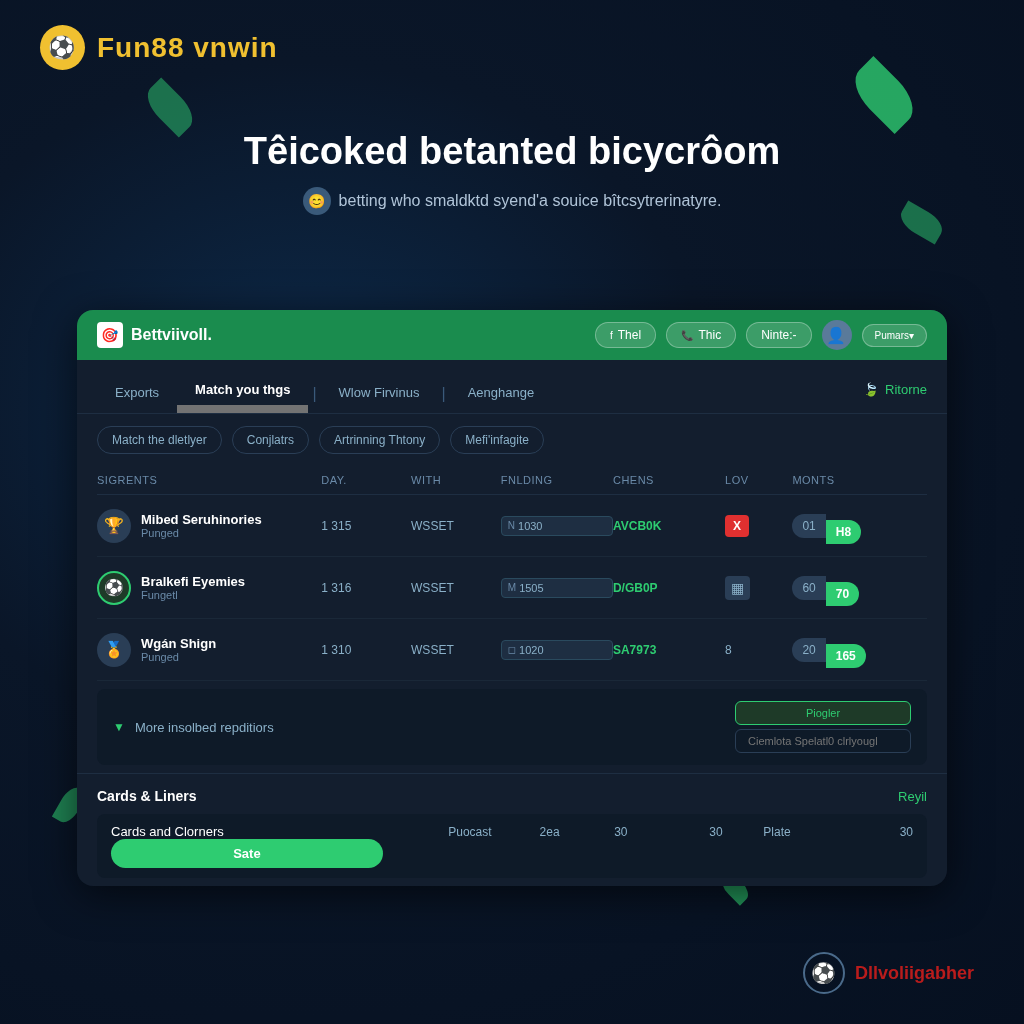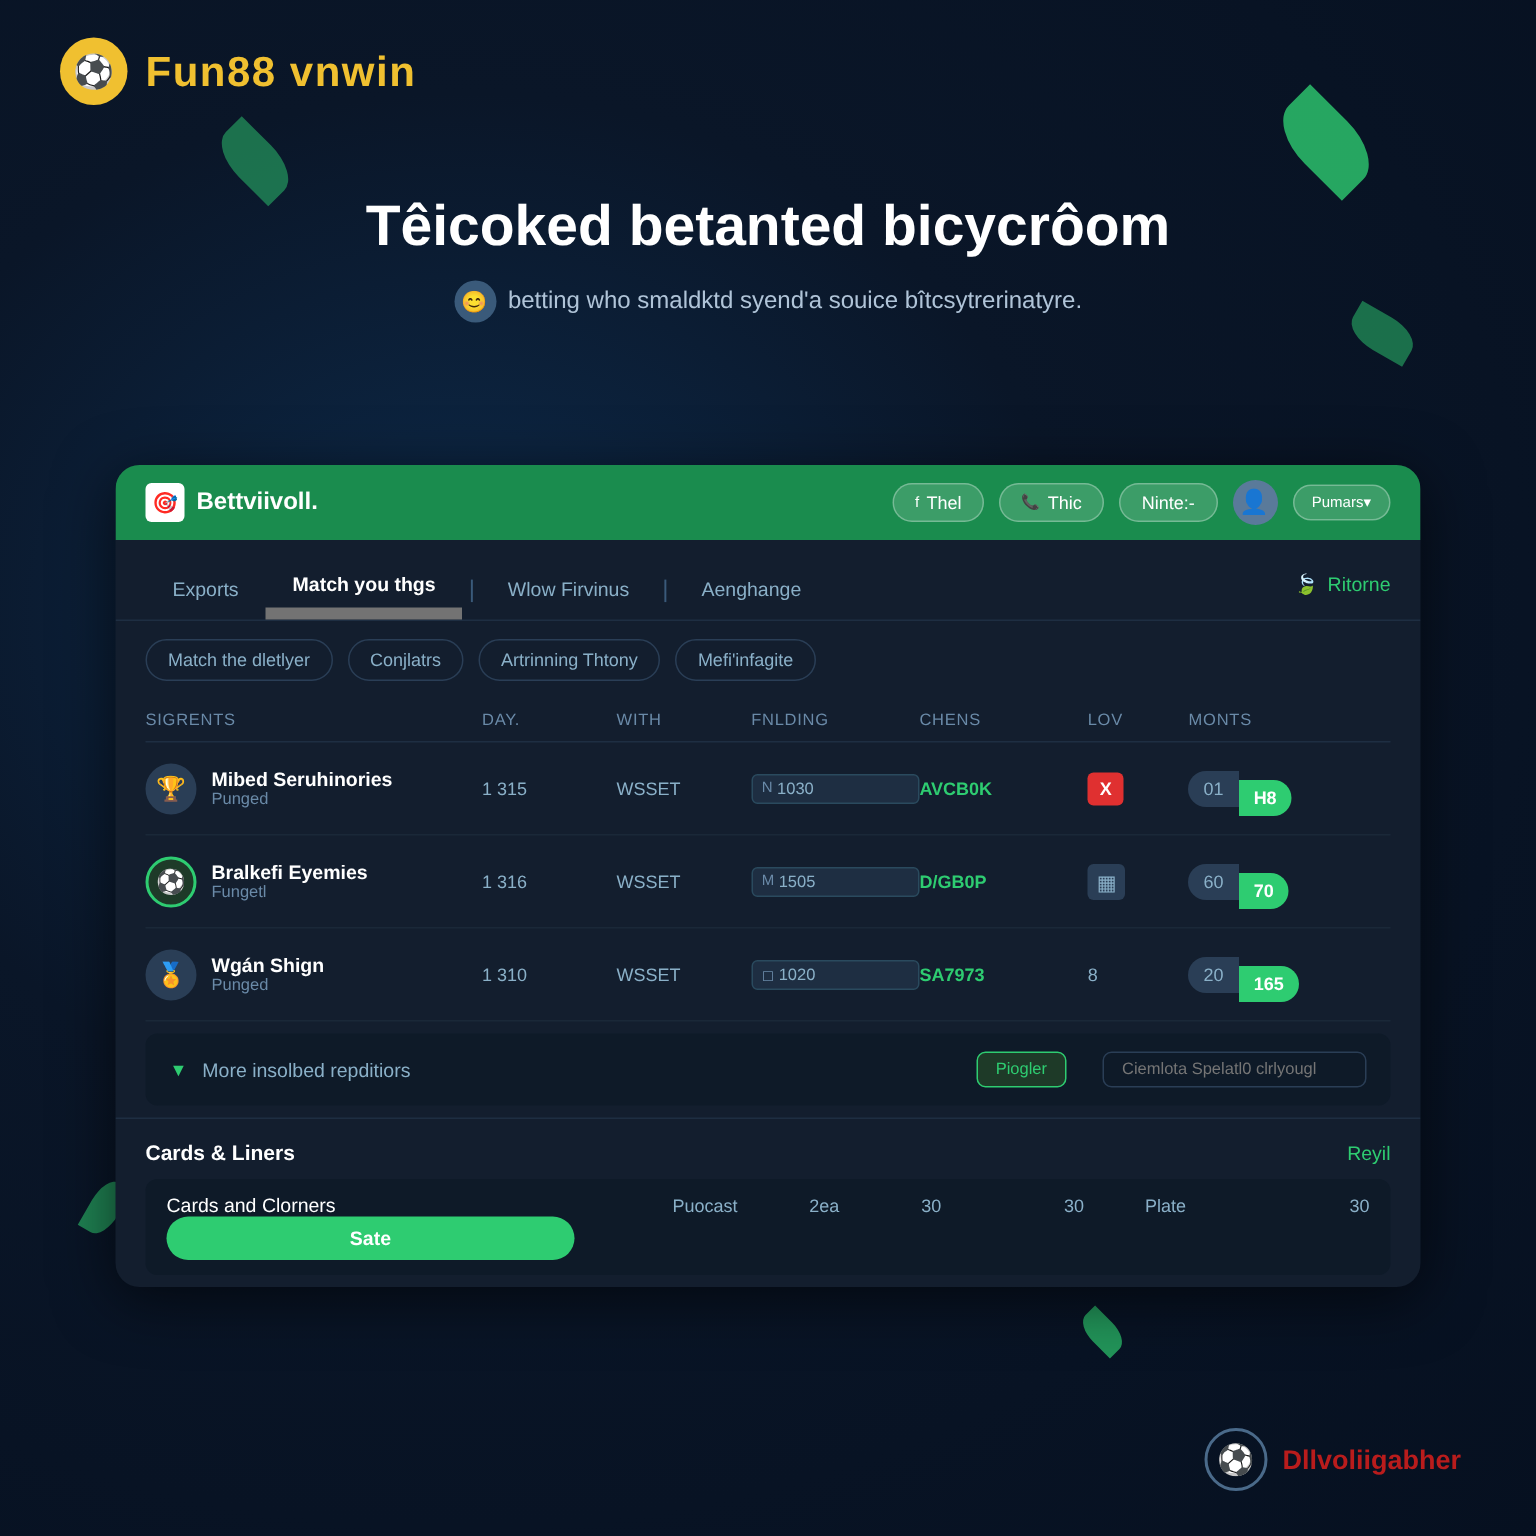--- a/index.html
+++ b/index.html
@@ -336,21 +336,22 @@
     .more-left {
       display: flex;
       align-items: center;
       gap: 10px;
       color: #8ab0c8;
       font-size: 13px;
     }
     .chevron-icon { color: #2ecc71; font-size: 12px; }
     .more-right {
       display: flex;
-      gap: 24px;
+      gap: 4px;
+      flex-direction: column;
     }
     .more-btn {
       background: #1e3a28;
       border: 1px solid #2ecc71;
       border-radius: 6px;
       padding: 5px 12px;
       color: #2ecc71;
       font-size: 11px;
       cursor: pointer;
     }

